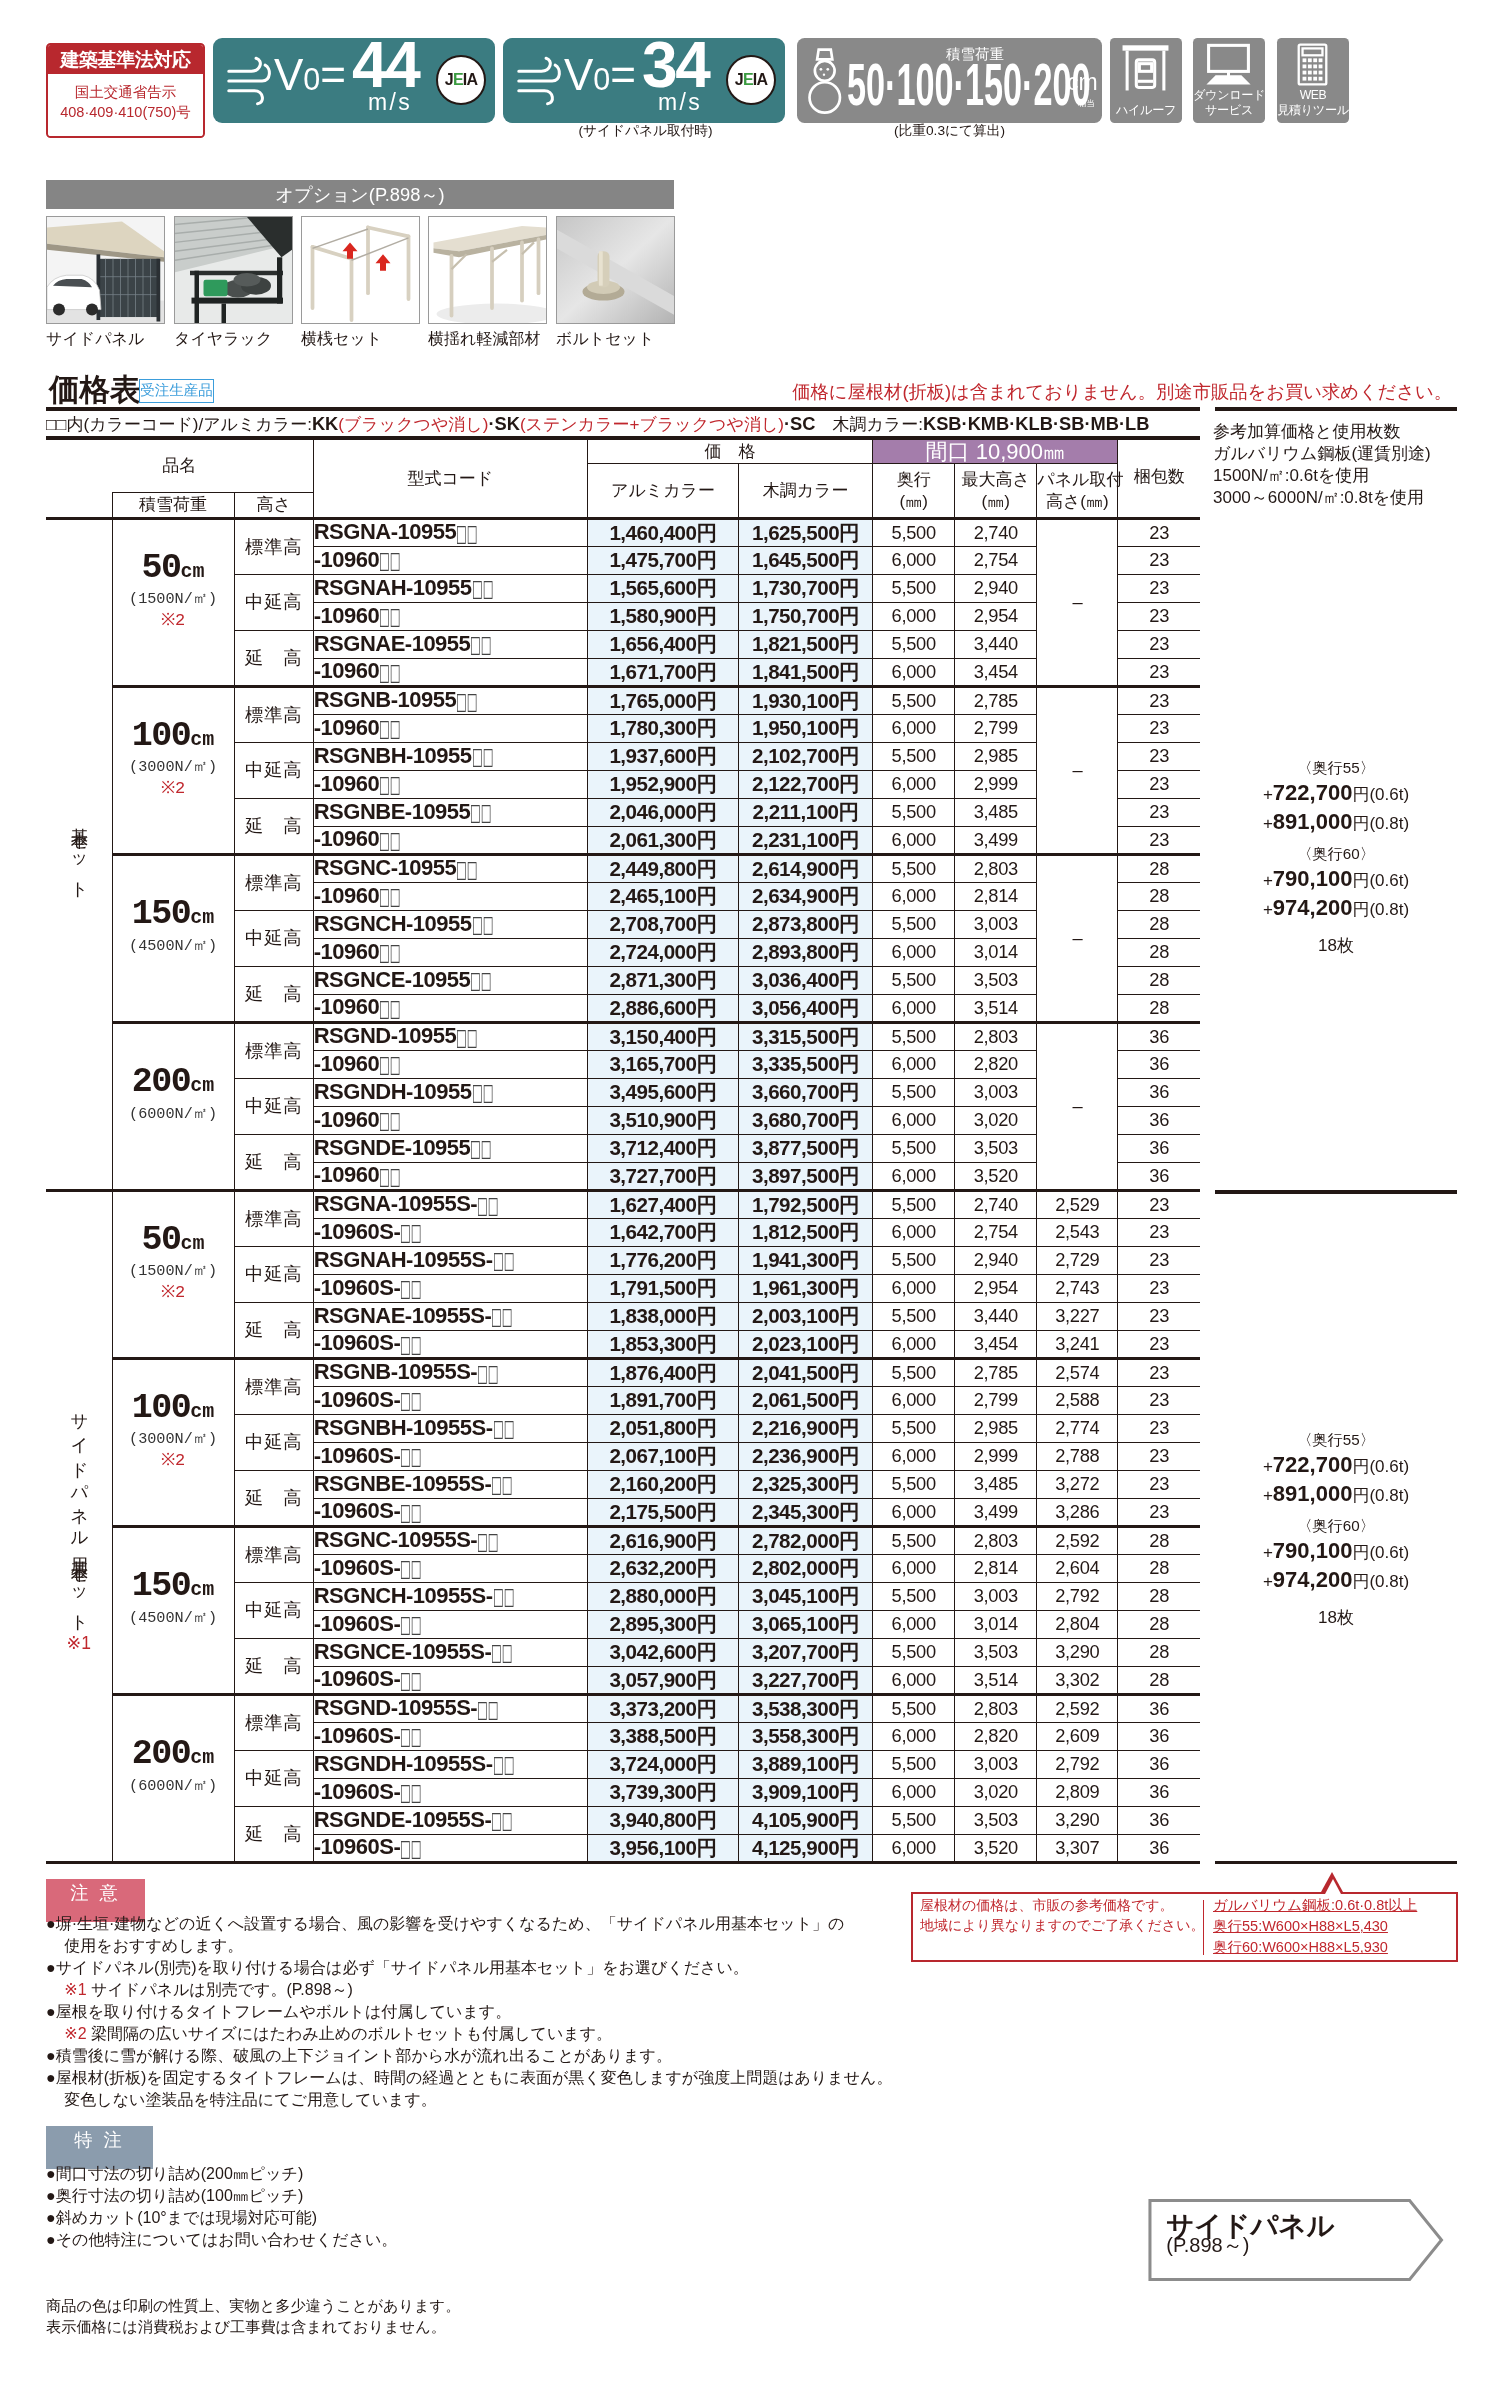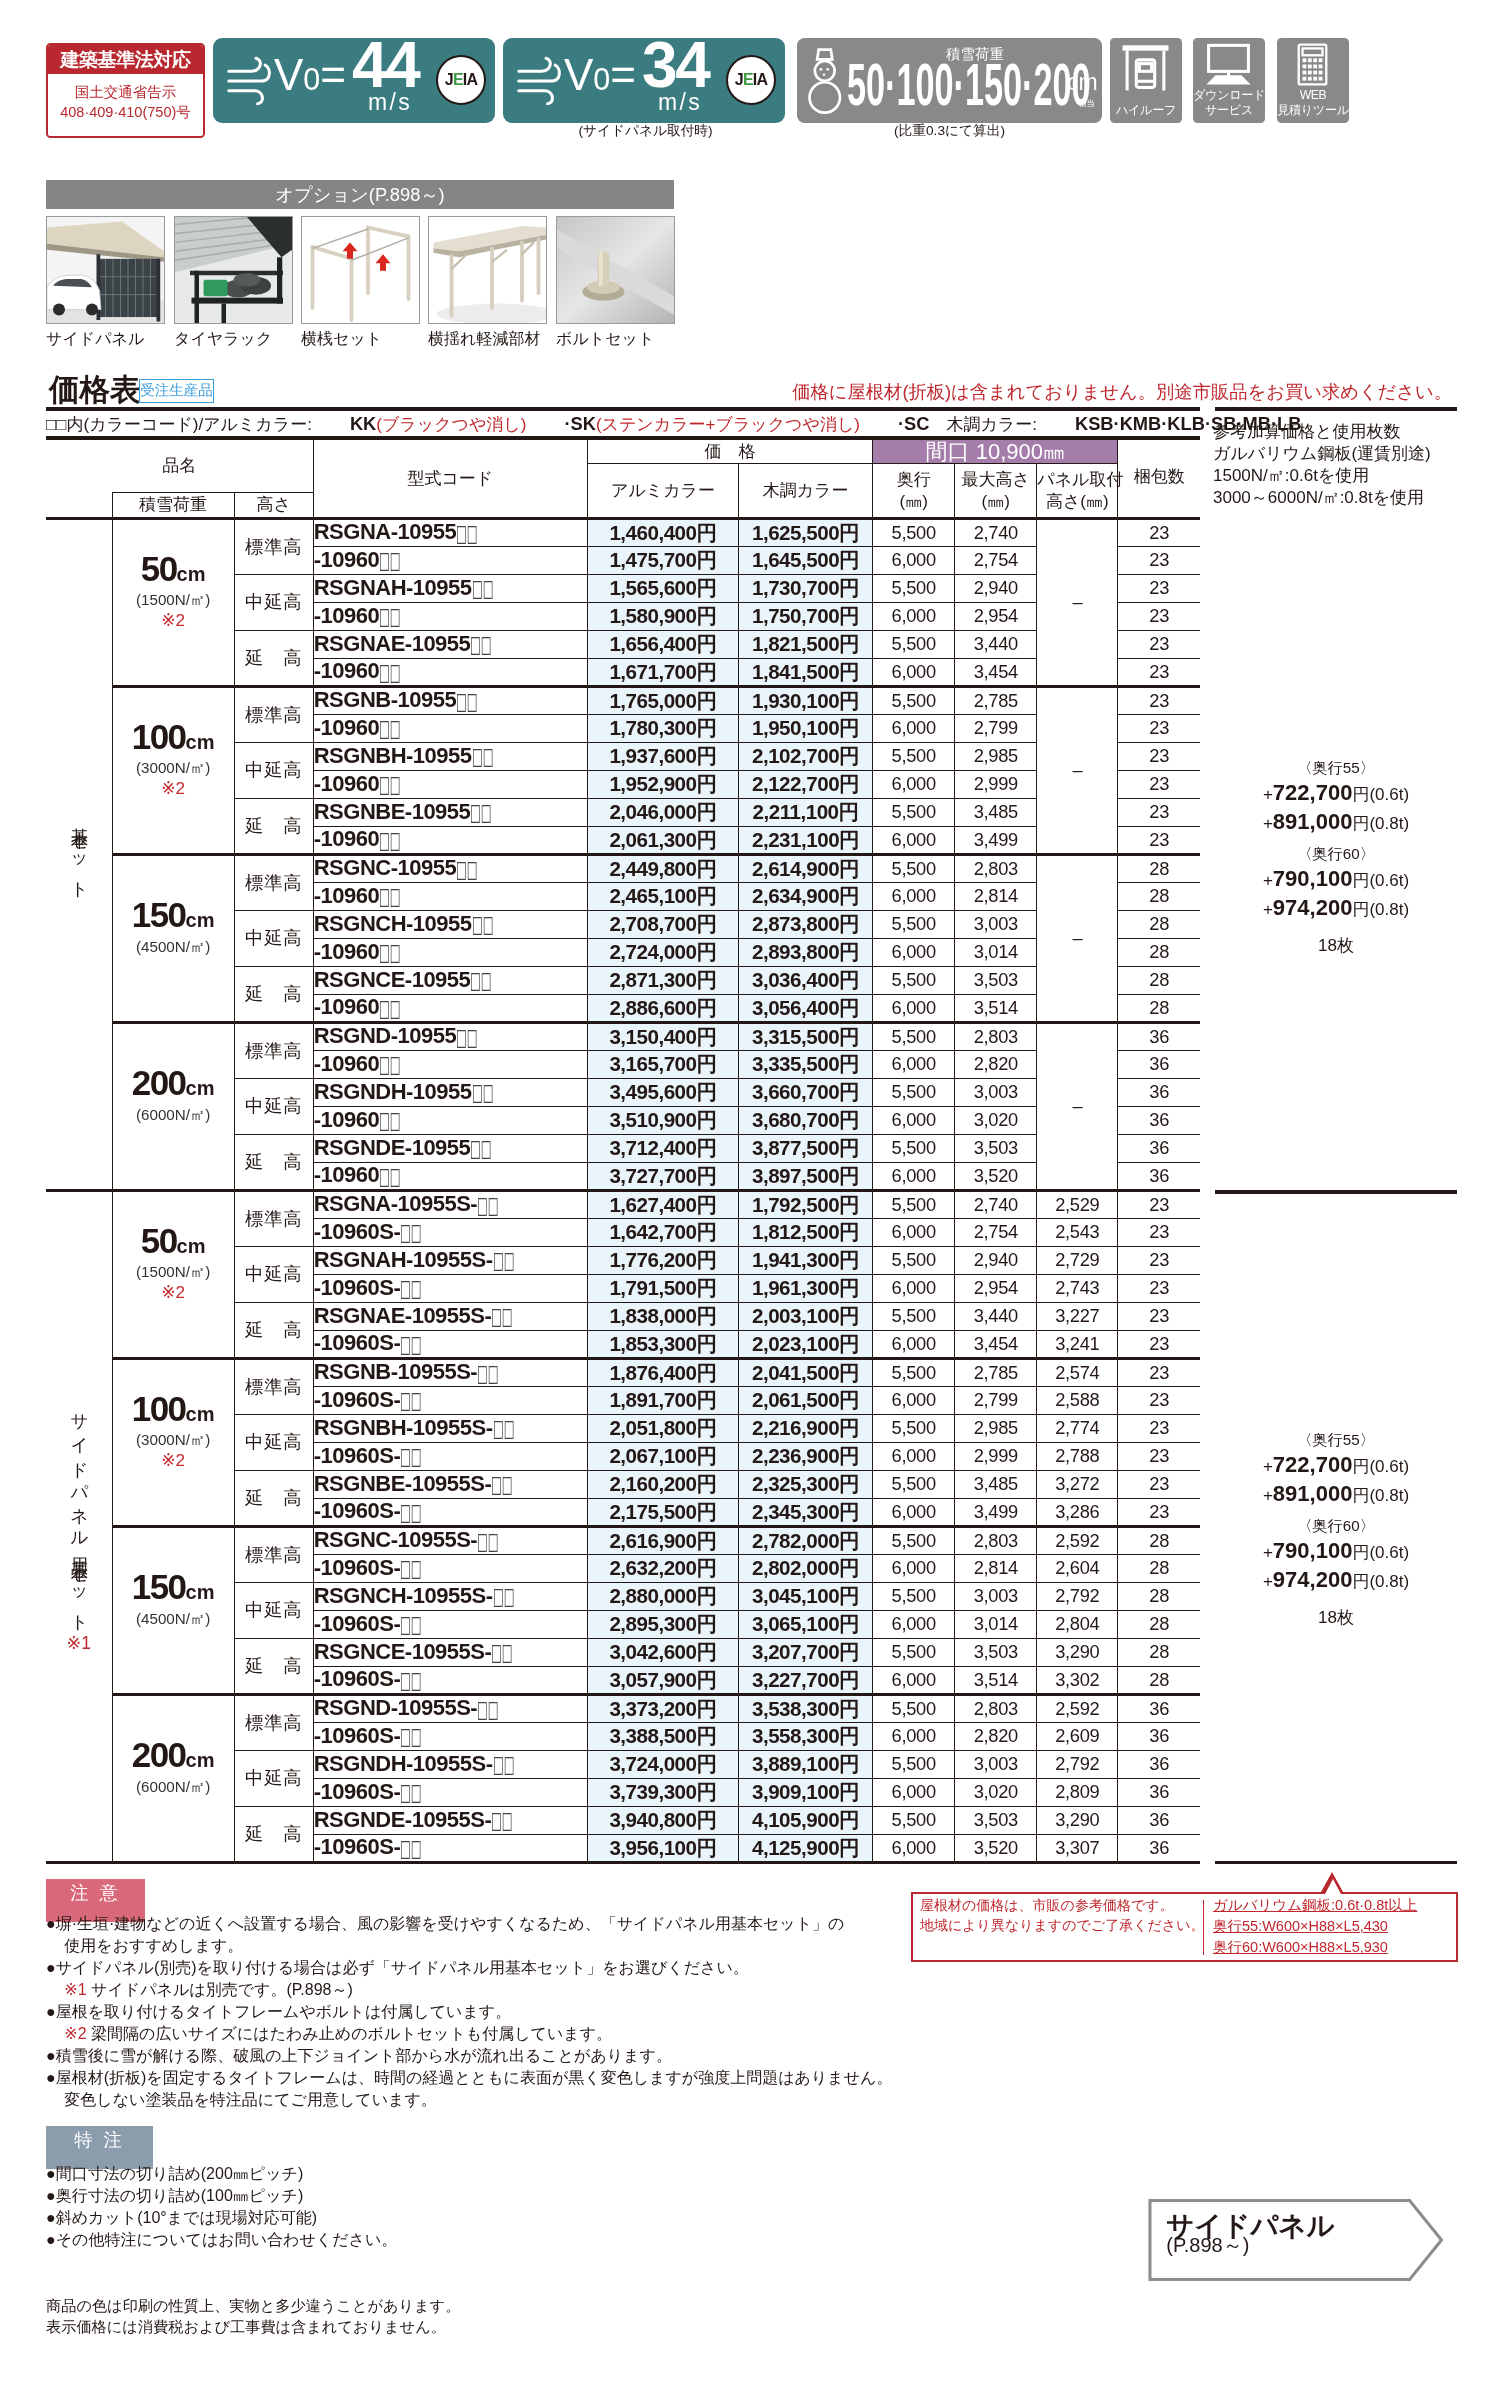--- a/index.html
+++ b/index.html
@@ -38,21 +38,21 @@
 .photo{top:216px;width:119px;height:108px;border:1.1px solid #9a9a9a;overflow:hidden;background:#fff;}
 .photo svg{display:block;width:100%;height:100%;}
 .photo-label{top:329px;font-size:16px;line-height:20px;white-space:nowrap;}
 
 
 .pt-title{left:49px;top:373px;font-size:30.5px;line-height:32px;font-weight:bold;}
 .pt-badge{left:139px;top:379px;width:75px;height:23.6px;border:1.5px solid var(--blue);color:var(--blue);font-size:14.5px;line-height:20.6px;text-align:center;white-space:nowrap;}
 .pt-notice{right:56px;top:380px;font-size:18.3px;line-height:23px;color:var(--red_text);white-space:nowrap;}
 .hline{height:3.8px;background:var(--ink);}
 .color-note{left:46px;top:412px;height:23.6px;font-size:17px;line-height:23.6px;white-space:nowrap;}
-.color-note b{font-size:18.3px;margin-left:38px;}
+.color-note b{font-size:18.3px;}
 
 
 #price-table{position:absolute;left:46px;top:440px;width:1154px;border-collapse:collapse;table-layout:fixed;border-bottom:3px solid var(--ink);}
 #price-table th,#price-table td{padding:0;margin:0;font-weight:normal;color:var(--ink);}
 #price-table thead th{font-size:17px;line-height:21.3px;text-align:center;vertical-align:middle;white-space:nowrap;}
 .hr1{height:23.6px;}.hr2{height:29px;}.hr3{height:26px;}
 .b-r{border-right:1.1px solid var(--ink);}
 .b-bt{border-bottom:1.1px solid var(--ink);}
 .b-t{border-top:1.1px solid var(--ink);}
 .b-b{border-bottom:3.8px solid var(--ink);}
@@ -64,21 +64,21 @@
 #price-table tbody td.c-group{border-left:none;}
 #price-table tbody tr.sec-start td,#price-table tbody tr.grp-start td{border-top:3.8px solid var(--ink);}
 #price-table tbody tr.h-start td,#price-table tbody tr.pair-2 td{border-top:1.1px solid var(--ink);}
 #price-table td.c-code{text-align:left;}
 .code-wrap{display:inline-block;font-weight:bold;font-size:22px;letter-spacing:-0.5px;white-space:nowrap;}
 .c-second .code-wrap{text-align:left;}
 .slot{display:inline-block;font-family:"DejaVu Sans",sans-serif;font-weight:normal;font-size:23px;line-height:1;transform:scaleX(.5);transform-origin:left center;margin-right:-17px;vertical-align:-1.5px;color:#444;letter-spacing:0;}
 #price-table td.c-price{background:var(--price_bg);font-weight:bold;font-size:20.6px;letter-spacing:-0.5px;}
 #price-table td.c-num{font-size:18.3px;letter-spacing:-0.3px;}
 #price-table td.c-height{font-size:18.3px;letter-spacing:0.8px;}
-#price-table td.c-load{padding-bottom:26px;}
+#price-table td.c-load{padding-bottom:26px;font-family:Liberation Mono, monospace;}
 .load-num{font-size:35px;font-weight:bold;letter-spacing:-1.5px;}
 .load-unit{font-size:20px;font-weight:bold;}
 .load-pressure{display:block;font-size:15.2px;margin-top:6.1px;color:#333;}
 .load-mark{display:block;font-size:17px;margin-top:4.6px;color:var(--red_text);}
 .vlabel{writing-mode:vertical-rl;font-size:17.5px;letter-spacing:3.8px;display:inline-block;}
 .vmark{display:block;color:var(--red_text);font-size:17.5px;margin-top:6.1px;}
 .dash{font-size:18.3px;}
 
 
 .ref-head{left:1213px;top:421px;font-size:17px;line-height:22px;white-space:nowrap;}

